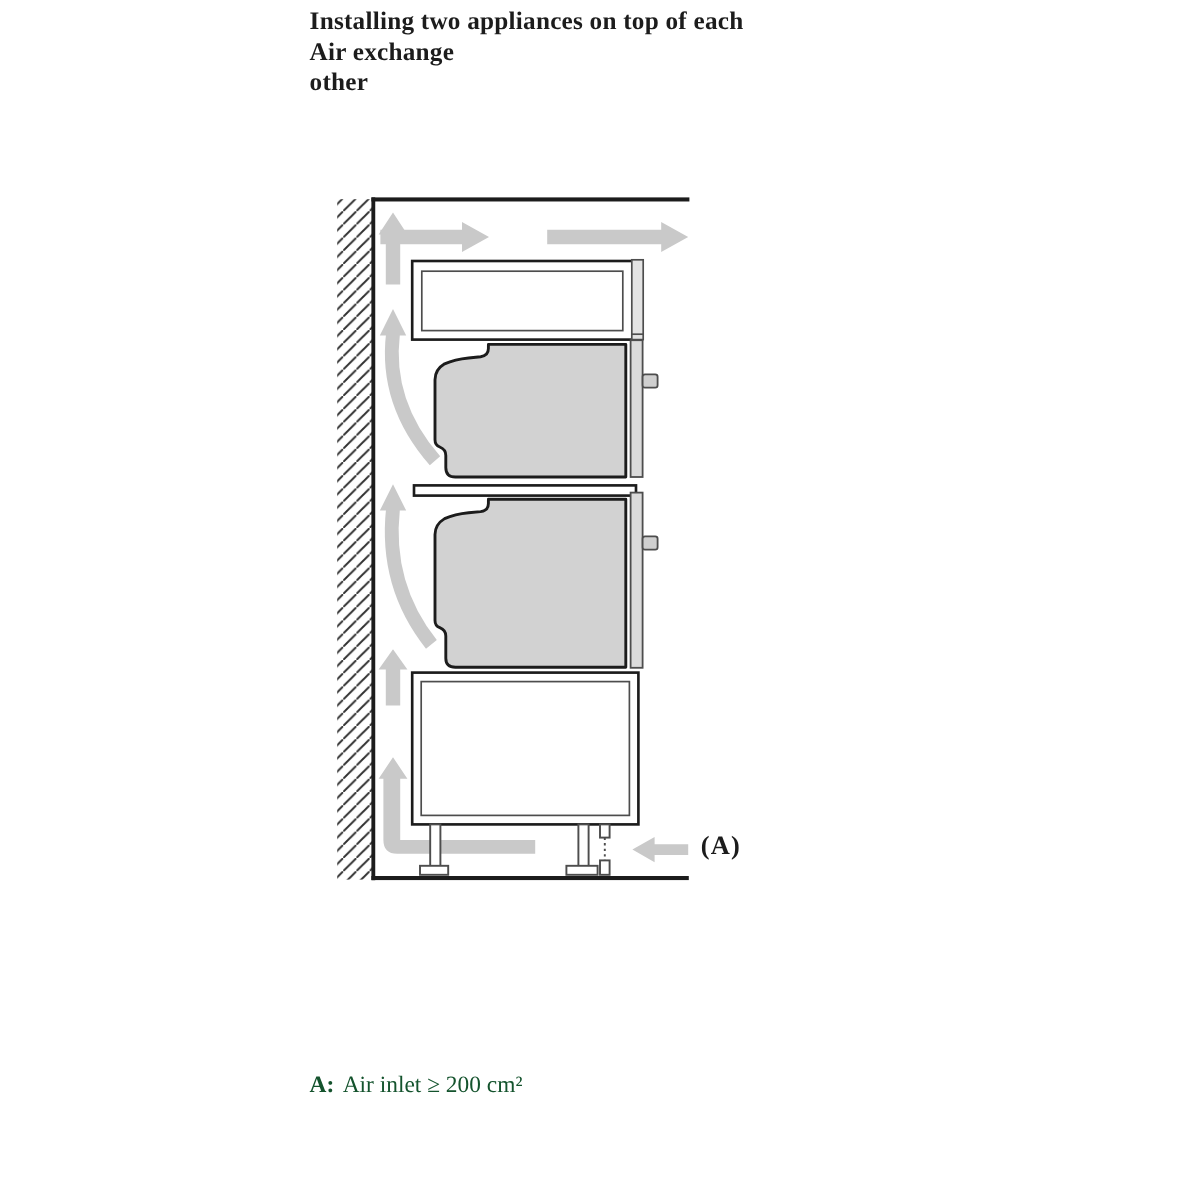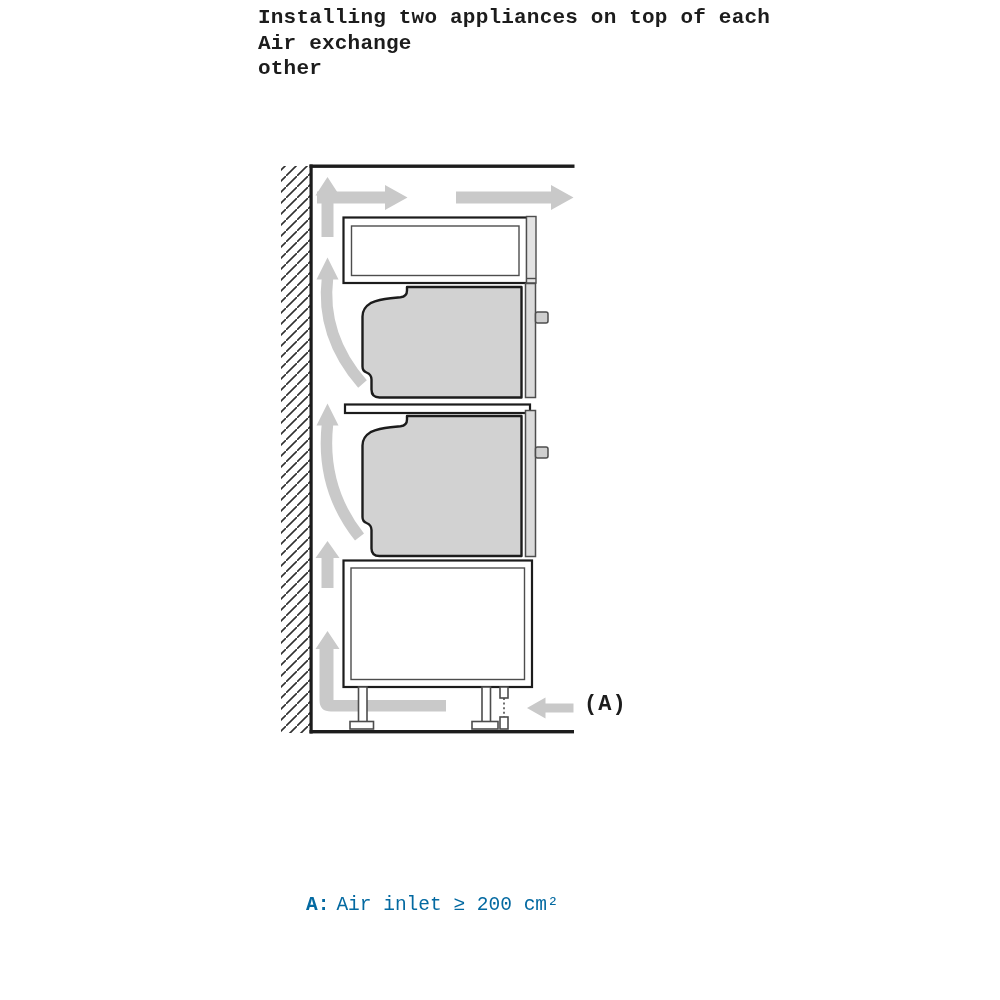--- a/index.html
+++ b/index.html
@@ -1,21 +1,21 @@
 <!DOCTYPE html>
 <html style="--ink: #1c1c1c; --outline-soft: #4d4d4d; --arrow: #c9c9c9; --appliance: #d2d2d2; --door: #dbdbdb; --panel: #e3e3e3; --paper: #ffffff;"><head>
 <meta charset="utf-8">
 <style>
   html, body { margin: 0; padding: 0; background: #fff; }
   .page {
     position: relative;
     width: 1000px;
     height: 1000px;
     background: var(--paper, #ffffff);
-    font-family: Liberation Mono, monospace;
+    font-family: Liberation Serif, serif;
     overflow: hidden;
   }
   .heading {
     position: absolute;
     left: 258px;
     top: 5px;
     color: var(--ink, #1c1c1c);
     font-weight: bold;
     font-size: 21px;
     line-height: 25.5px;
@@ -36,24 +36,23 @@
     color: var(--ink, #1c1c1c);
     font-weight: bold;
     font-size: 22px;
     letter-spacing: 1px;
     white-space: nowrap;
   }
   .caption {
     position: absolute;
     left: 258px;
     top: 894px;
-    color: #0369a1;
+    color: #14532d;
     font-size: 19.5px;
     white-space: nowrap;
-    margin-left: 48px;
   }
   .caption-key { font-weight: bold; margin-right: 7px; }
 
   
   .af        { fill: var(--arrow, #c9c9c9); }
   .af-stroke { fill: none; stroke: var(--arrow, #c9c9c9); stroke-width: 11.5; }
   .ink-fill  { fill: var(--ink, #1c1c1c); }
   .box   { fill: #ffffff; stroke: var(--ink, #1c1c1c); stroke-width: 2.2; }
   .thin  { fill: none; stroke: var(--outline-soft, #4d4d4d); stroke-width: 1.4; }
   .panel { fill: var(--panel, #e3e3e3); stroke: var(--outline-soft, #4d4d4d); stroke-width: 1.4; }

